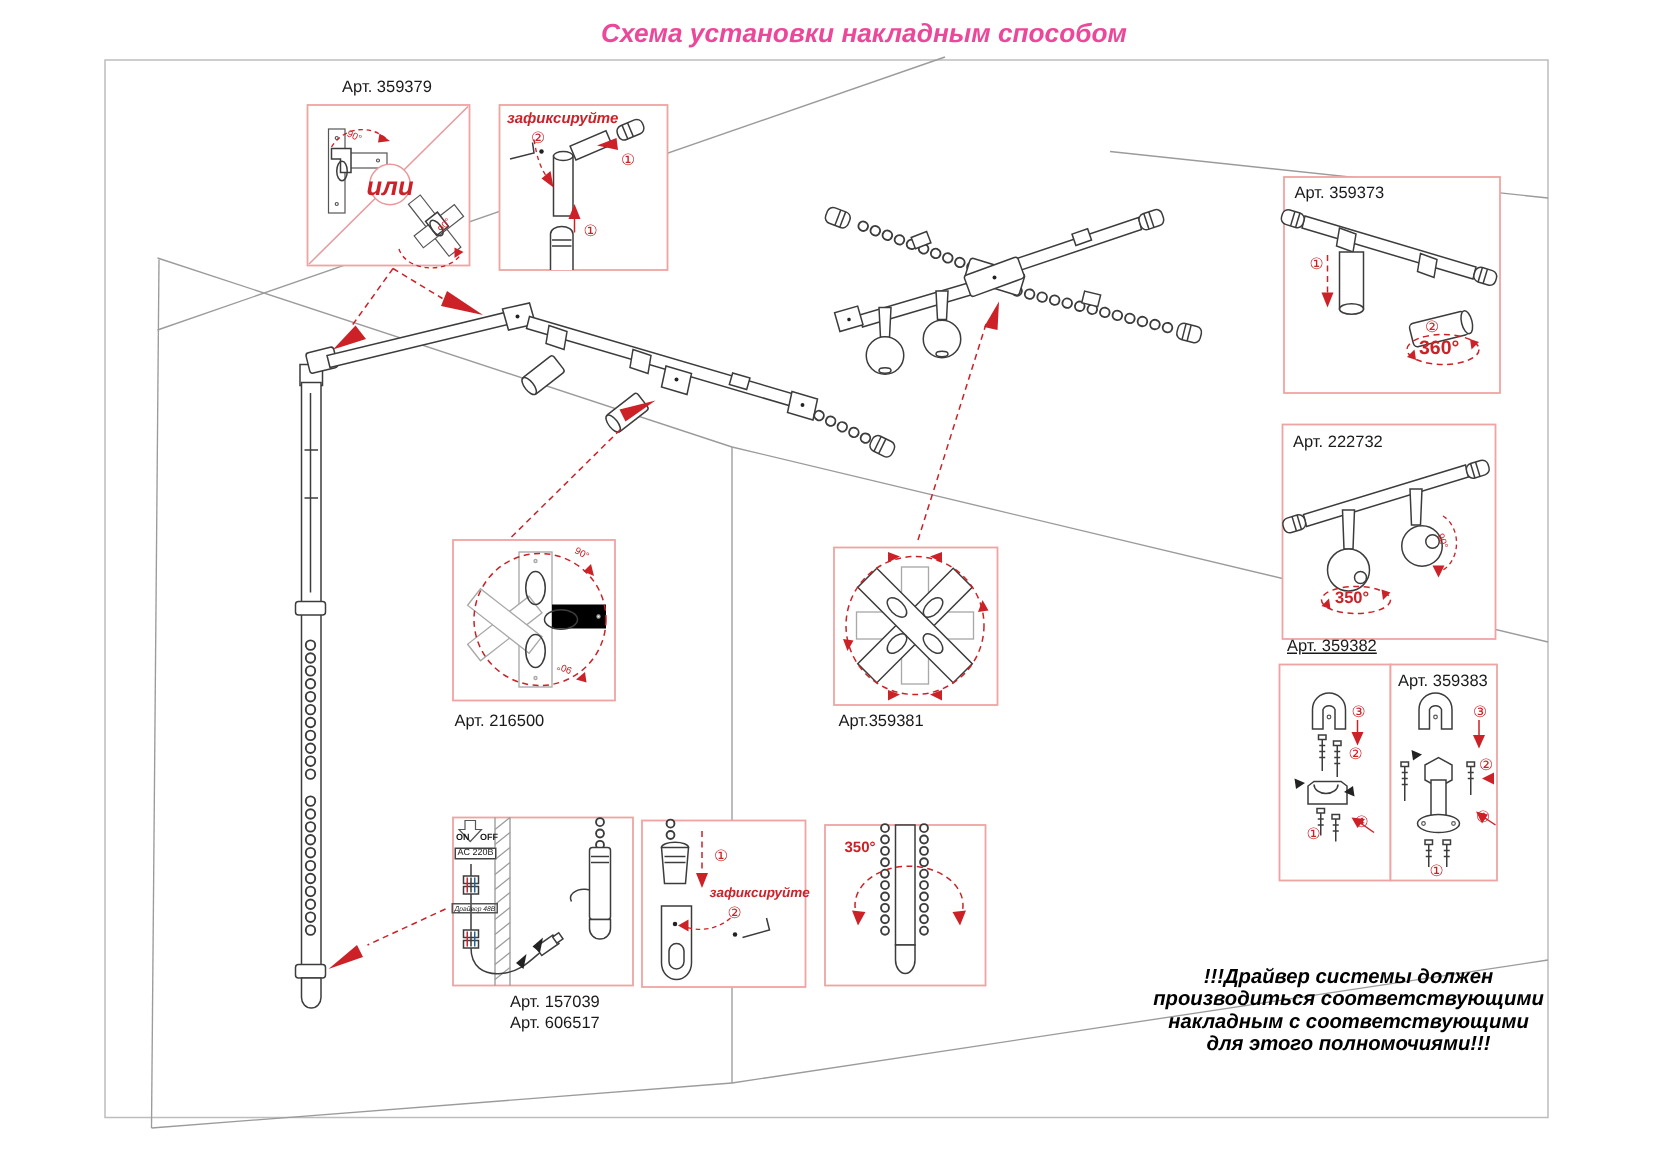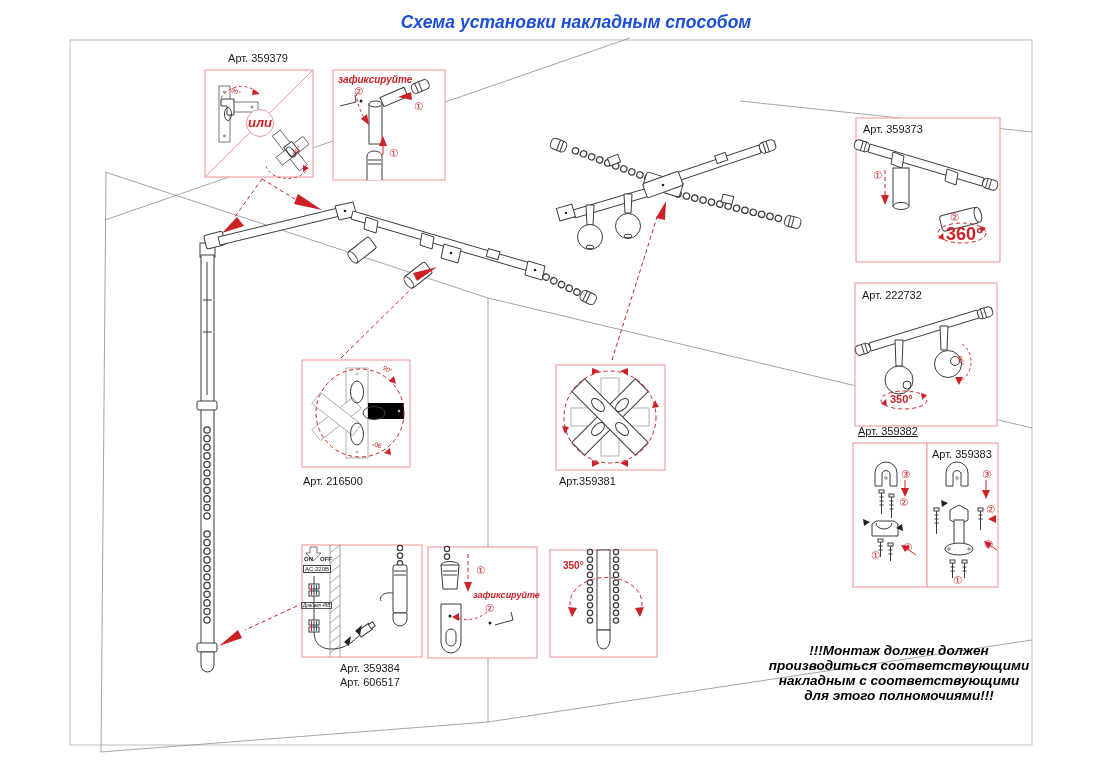--- a/index.html
+++ b/index.html
@@ -1,27 +1,27 @@
 <!DOCTYPE html>
 <html><head>
 <meta charset="utf-8">
 <style>
   html,body{margin:0;padding:0;}
   body{width:1102px;height:778px;position:relative;background:#fff;
        font-family:"Liberation Sans",sans-serif;overflow:hidden;}
   .t{position:absolute;white-space:nowrap;color:#1a1a1a;}
   .ctr{transform:translateX(-50%);}
-  .title{font-size:17.5px;font-weight:bold;font-style:italic;color:#1d4ed8;}
+  .title{font-size:17.5px;font-weight:bold;font-style:italic;color:#ec4899;}
   .art{font-size:11px;}
   .red{color:#cc2127;}
   .fixlbl{font-size:10px;font-style:italic;font-weight:bold;}
   .fixlbl2{font-size:9px;font-style:italic;font-weight:bold;}
-  .orlbl{font-size:13px;font-weight:bold;font-style:italic;}
+  .orlbl{font-size:17px;font-weight:bold;font-style:italic;}
   .deg{font-weight:bold;font-size:11px;}
-  .deg-big{font-weight:bold;font-size:18px;}
+  .deg-big{font-weight:bold;font-size:13px;}
   .deg-sm{font-weight:bold;font-size:10px;}
   .circ{font-size:10.5px;}
   .warn{font-size:13.5px;font-weight:bold;font-style:italic;text-align:center;line-height:15px;color:#000;}
   .tiny6{font-size:6px;font-weight:bold;}
   .acbox{font-size:6px;border:0.5px solid #444;padding:0 1px;background:#fff;}
   .drv{font-size:4.5px;font-style:italic;border:0.5px solid #555;padding:0 1px;}
   .r90{font-size:6.5px;transform-origin:0 0;}
   svg{position:absolute;left:0;top:0;}
   .rm{stroke:#9b9b9b;stroke-width:0.9;fill:none;}
   .bx{fill:#fff;stroke:#f0a3a3;stroke-width:1.2;}
@@ -518,27 +518,27 @@
 <div class="t art" style="left:303px;top:475px;">Арт. 216500</div>
 <div class="t r90 red" style="left:385px;top:364px;transform:rotate(28deg);">90°</div>
 <div class="t r90 red" style="left:380px;top:450px;transform:rotate(-160deg);">90°</div>
 
 <div class="t art" style="left:559px;top:475px;">Арт.359381</div>
 
 <div class="t tiny6" style="left:304px;top:556px;">ON</div>
 <div class="t tiny6" style="left:320px;top:556px;">OFF</div>
 <div class="t acbox" style="left:303px;top:565px;">AC 220В</div>
 <div class="t drv" style="left:301px;top:602px;">Драйвер 48В</div>
-<div class="t art" style="left:340px;top:662px;">Арт. 359384</div>
+<div class="t art" style="left:340px;top:662px;">Арт. 157039</div>
 <div class="t art" style="left:340px;top:676px;">Арт. 606517</div>
 
 <div class="t circ red" style="left:476px;top:564px;">①</div>
 <div class="t fixlbl2 red" style="left:473px;top:590px;">зафиксируйте</div>
 <div class="t circ red" style="left:485px;top:602px;">②</div>
 
 <div class="t deg-sm red" style="left:563px;top:560px;">350°</div>
 
 <div class="t warn ctr" style="left:899px;top:643px;">
-  <div>!!!Монтаж должен должен</div>
+  <div>!!!Драйвер системы должен</div>
   <div>производиться соответствующими</div>
   <div>накладным с соответствующими</div>
   <div>для этого полномочиями!!!</div>
 </div>
 
 </body></html>

